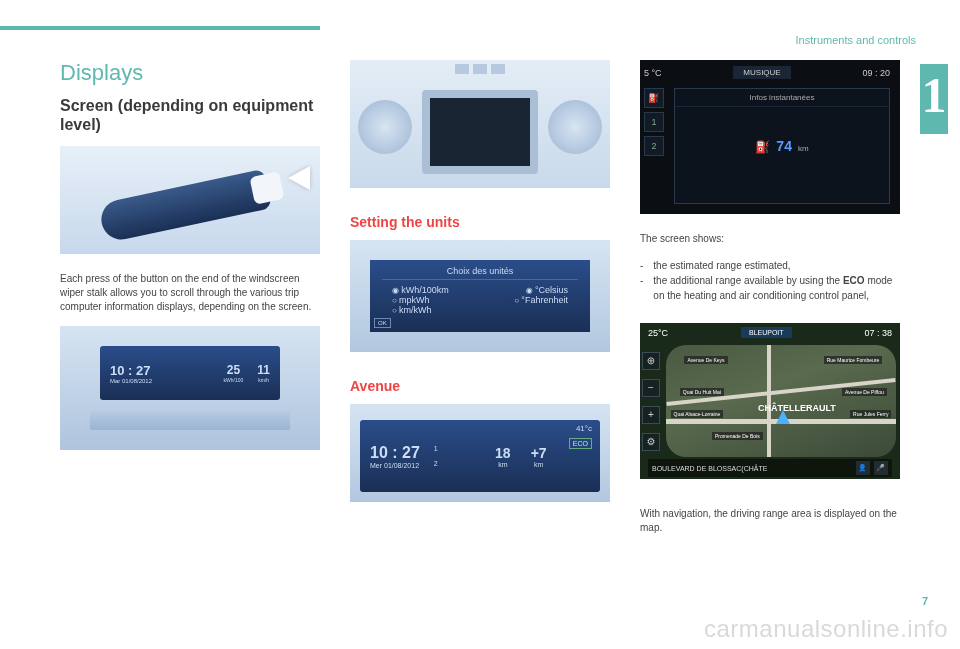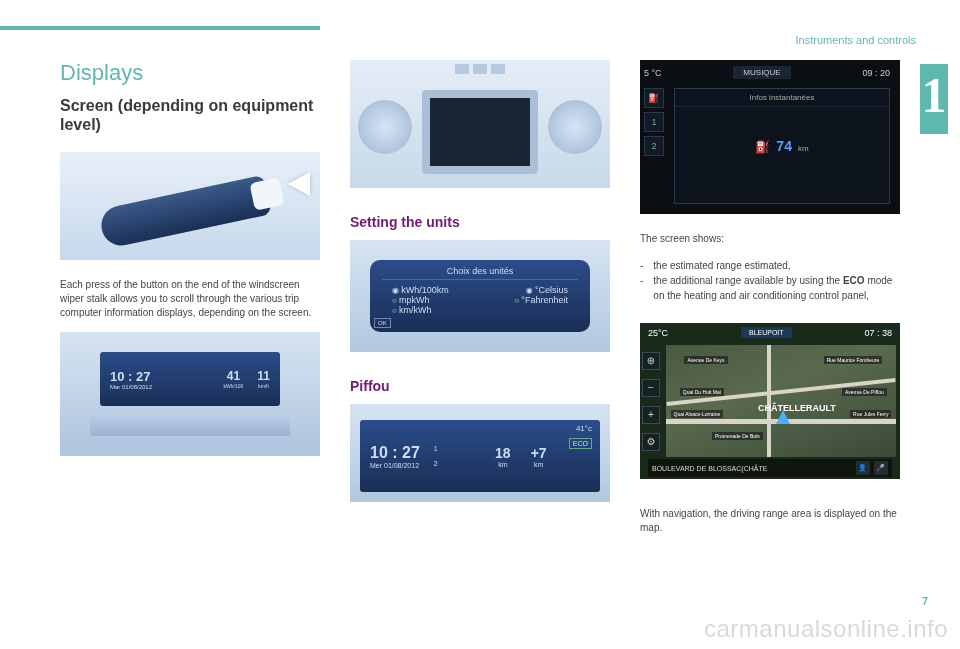--- a/index.html
+++ b/index.html
@@ -57,25 +57,25 @@
     h1.section-title {
       color: #5fb8b0;
       font-size: 22px;
       font-weight: normal;
       margin-bottom: 10px;
     }
     h2.subsection {
       color: #3a3a3a;
       font-size: 16px;
       font-weight: bold;
-      margin-bottom: 18px;
+      margin-bottom: 12px;
       line-height: 1.2;
     }
     h3.heading {
-      color: #701a75;
+      color: #ef4444;
       font-size: 14px;
       font-weight: bold;
       margin-bottom: 10px;
       margin-top: 8px;
     }
     .body-text {
       font-size: 10px;
       color: #444;
       line-height: 1.4;
       margin-bottom: 12px;
@@ -112,21 +112,21 @@
     .radio-slot { position: absolute; left: 30px; right: 30px; top: 84px; height: 20px; background: linear-gradient(180deg,#b8cce2,#9bb4d2); border-radius: 2px; }
     
     .console-img { height: 128px; background: linear-gradient(180deg,#e4edf6,#c8d9ea); }
     .vent { position: absolute; width: 54px; height: 54px; border-radius: 50%; background: radial-gradient(circle,#d8e5f2,#9bb4d2); top: 40px; }
     .vent.left { left: 8px; } .vent.right { right: 8px; }
     .console-screen { position: absolute; left: 72px; right: 72px; top: 30px; bottom: 14px; background: #1a2533; border: 8px solid #aabfd6; border-radius: 4px; }
     .console-btns { position: absolute; left: 50%; top: 4px; transform: translateX(-50%); display: flex; gap: 4px; }
     .console-btns span { width: 14px; height: 10px; background: #b6c9de; display: block; border-radius: 1px; }
     
     .units-img { height: 112px; background: linear-gradient(180deg,#d6e4f2,#b2c8e0); }
-    .units-panel { position: absolute; left: 20px; right: 20px; top: 20px; bottom: 20px; background: linear-gradient(180deg,#2a4d8a,#1a2f55); border-radius: 10px; color: #cdddf5; padding: 6px 12px; font-size: 9px; }
+    .units-panel { position: absolute; left: 20px; right: 20px; top: 20px; bottom: 20px; background: linear-gradient(180deg,#2a4d8a,#1a2f55); border-radius: 0; color: #cdddf5; padding: 6px 12px; font-size: 9px; }
     .units-title { text-align: center; border-bottom: 1px solid #4a6a9a; padding-bottom: 3px; margin-bottom: 5px; font-size: 9px; }
     .units-row { display: flex; justify-content: space-between; padding: 0 10px; }
     .radio-dot::before { content: "◉ "; font-size: 8px; }
     .radio-empty::before { content: "○ "; font-size: 8px; }
     .ok-box { position: absolute; left: 4px; bottom: 4px; border: 1px solid #6a8ab8; font-size: 6px; padding: 1px 3px; }
     
     .range-img { height: 98px; background: linear-gradient(180deg,#d6e4f2,#b2c8e0); }
     .range-panel { position: absolute; left: 10px; right: 10px; top: 16px; bottom: 10px; background: linear-gradient(180deg,#2a4d8a,#1a2f55); border-radius: 3px; color: #cdddf5; padding: 6px 10px; display: flex; align-items: center; gap: 14px; }
     .range-time .t { font-size: 16px; font-weight: bold; }
     .range-time .d { font-size: 7px; }
@@ -146,21 +146,21 @@
     .ts-panel { position: absolute; left: 34px; right: 10px; top: 28px; bottom: 10px; border: 1px solid #2a3a4e; background: #0d131c; }
     .ts-panel-title { text-align: center; font-size: 8px; color: #aaa; padding: 4px; border-bottom: 1px solid #1a2636; }
     .ts-val { position: absolute; left: 50%; top: 50%; transform: translate(-50%,-50%); display: flex; align-items: baseline; gap: 6px; }
     .ts-val .pump { font-size: 12px; color: #aaa; }
     .ts-val .num { font-size: 14px; color: #5a9aff; font-weight: bold; }
     .ts-val .un { font-size: 8px; color: #aaa; }
     
     .nav-img { height: 156px; background: #1a2a1a; position: relative; color: #ddd; font-size: 7px; margin-top: 8px; }
     .nav-top { position: absolute; top: 4px; left: 8px; right: 8px; display: flex; justify-content: space-between; align-items: center; font-size: 9px; color: #fff; }
     .nav-tab { background: #1a3a5a; padding: 2px 8px; font-size: 7px; }
-    .nav-map { position: absolute; top: 22px; left: 26px; right: 4px; bottom: 22px; background: linear-gradient(160deg,#4a5a42 0%,#5a6a4e 40%,#3a4a38 100%); overflow: hidden; }
+    .nav-map { position: absolute; top: 22px; left: 26px; right: 4px; bottom: 22px; background: linear-gradient(160deg,#4a5a42 0%,#5a6a4e 40%,#3a4a38 100%); overflow: hidden; border-radius: 20px; }
     .road { position: absolute; background: #d8d4c8; }
     .road.h1 { top: 40%; left: 0; right: 0; height: 4px; transform: rotate(-6deg); }
     .road.h2 { top: 66%; left: 0; right: 0; height: 5px; }
     .road.v1 { left: 44%; top: 0; bottom: 0; width: 4px; }
     .nav-label { position: absolute; background: rgba(30,30,30,0.7); color: #fff; font-size: 5px; padding: 1px 3px; }
     .nav-arrow-cursor { position: absolute; left: 48%; top: 58%; width: 0; height: 0; border-left: 7px solid transparent; border-right: 7px solid transparent; border-bottom: 14px solid #4ab0ff; }
     .speed-sign { position: absolute; left: 30px; top: 26px; width: 18px; height: 18px; border-radius: 50%; background: #fff; border: 3px solid #d22; font-size: 7px; font-weight: bold; color: #000; display: flex; align-items: center; justify-content: center; }
     .nav-side { position: absolute; left: 2px; top: 24px; bottom: 24px; width: 20px; display: flex; flex-direction: column; justify-content: space-around; }
     .nav-sbtn { width: 18px; height: 18px; background: rgba(20,30,40,0.6); border: 1px solid #3a4a5a; color: #ccc; font-size: 10px; display: flex; align-items: center; justify-content: center; }
     .nav-bottom { position: absolute; bottom: 2px; left: 8px; right: 8px; display: flex; justify-content: space-between; align-items: center; font-size: 7px; color: #ddd; background: rgba(0,0,0,0.5); padding: 2px 4px; }
@@ -207,21 +207,21 @@
     <p class="body-text">Each press of the button on the end of the windscreen wiper stalk allows you to scroll through the various trip computer information displays, depending on the screen.</p>
 
     <div class="img-block cluster-img">
       <div class="cluster-screen">
         <div>
           <div class="cluster-time">10 : 27</div>
           <div class="cluster-date">Mar  01/08/2012</div>
         </div>
         <div class="cluster-vals">
           <div class="cluster-val">
-            <div class="n">41</div>
+            <div class="n">25</div>
             <div class="u">kWh/100</div>
           </div>
           <div class="cluster-val">
             <div class="n">11</div>
             <div class="u">km/h</div>
           </div>
         </div>
       </div>
       <div class="radio-slot"></div>
     </div>
@@ -253,21 +253,21 @@
           <span class="radio-empty">°Fahrenheit</span>
         </div>
         <div class="units-row">
           <span class="radio-empty">km/kWh</span>
           <span></span>
         </div>
         <div class="ok-box">OK</div>
       </div>
     </div>
 
-    <h3 class="heading">Piffou</h3>
+    <h3 class="heading">Avenue</h3>
 
     <div class="img-block range-img">
       <div class="range-panel">
         <div class="range-time">
           <div class="t">10 : 27</div>
           <div class="d">Mer  01/08/2012</div>
         </div>
         <div class="range-mid">
           <span>1</span>
           <span>2</span>

